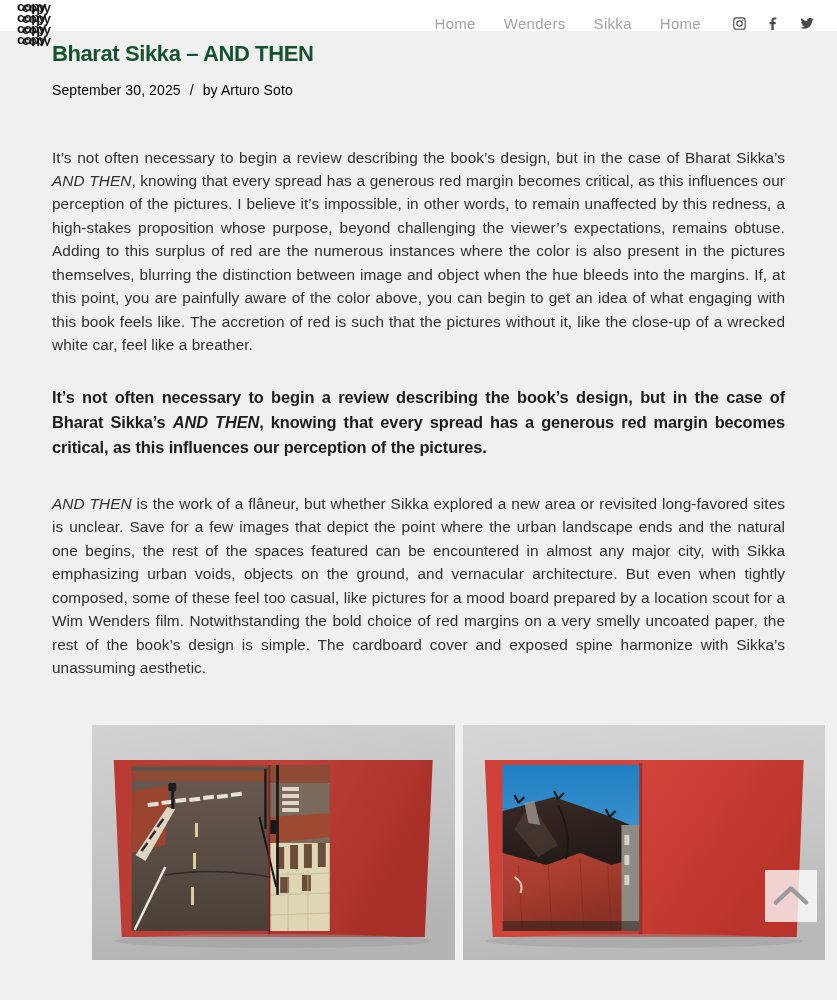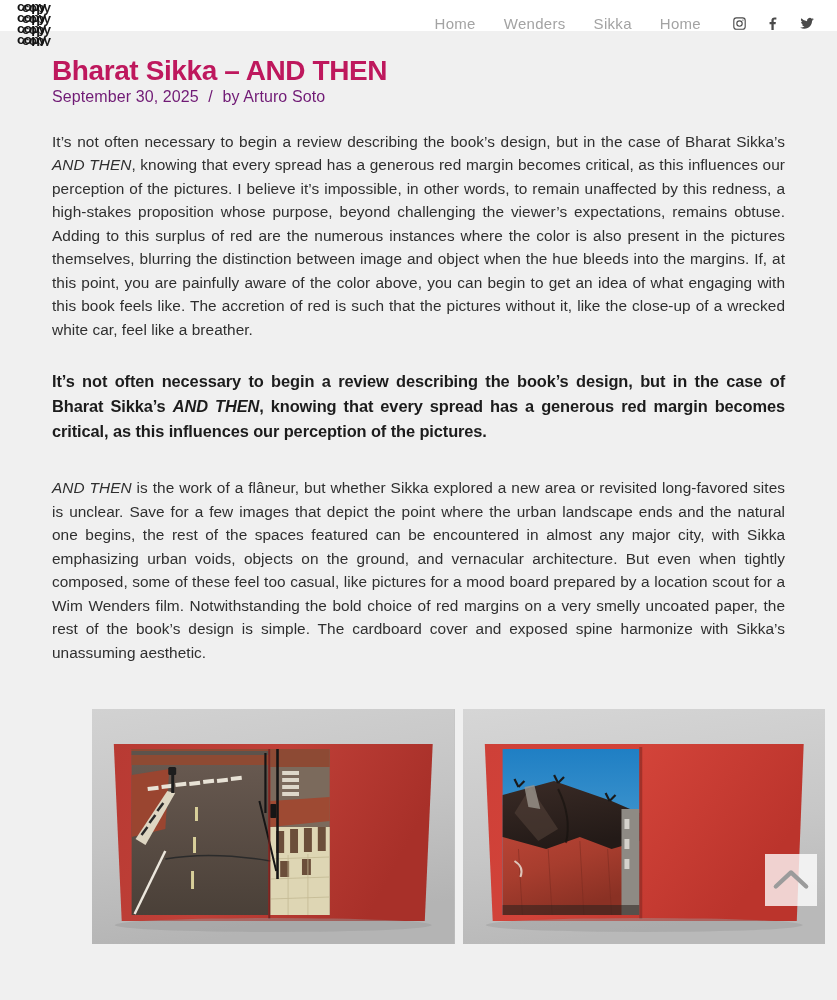--- a/index.html
+++ b/index.html
@@ -66,36 +66,37 @@
     color: #4a4a4a;
     cursor: pointer;
   }
   .social-icon svg { display: block; fill: currentColor; }
 
   
   .article {
     padding: 0 52px;
   }
   .page-title {
-    font-size: 28px;
+    font-size: 22px;
     font-weight: 700;
     letter-spacing: -0.4px;
     margin: 0;
-    padding-top: 22px;
-    color: #be185d;
+    padding-top: 9px;
+    color: #14532d;
     line-height: 1.25;
   }
   .byline {
-    font-size: 16px;
-    color: #701a75;
+    margin-top: 14px;
+    font-size: 14px;
+    color: #000000;
     letter-spacing: 0.1px;
   }
   .byline .sep { padding: 0 5px; }
 
-  .body-copy { margin-top: 24px; }
+  .body-copy { margin-top: 48px; }
   .para {
     font-size: 15.4px;
     line-height: 1.525;
     text-align: justify;
     color: #2f2f2f;
     margin: 0 0 28px 0;
     letter-spacing: 0.05px;
   }
   .para em { font-style: italic; }
   .para.lede {

